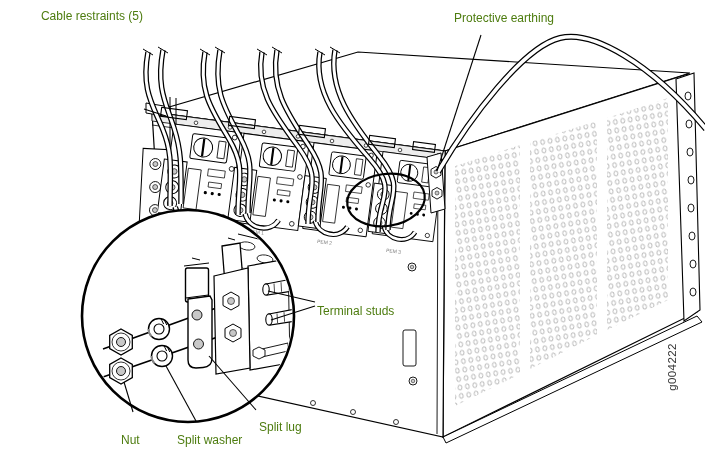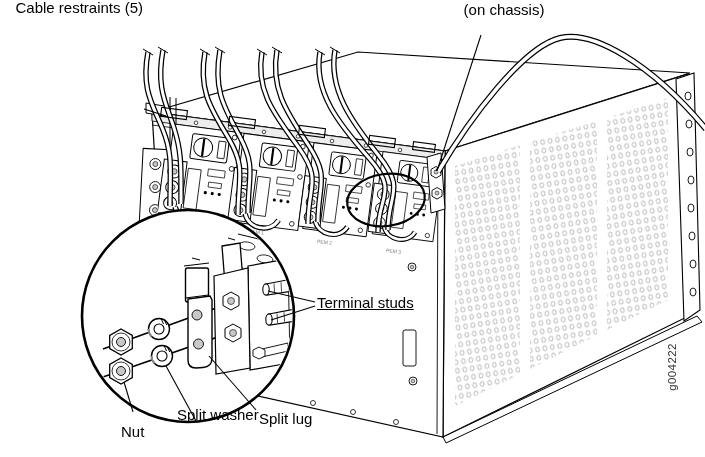--- a/index.html
+++ b/index.html
@@ -1,19 +1,19 @@
 <!DOCTYPE html>
 <html><head>
 <meta charset="utf-8">
 <style>
   html,body{margin:0;padding:0;background:#fff;}
   .stage{position:relative;width:705px;height:457px;background:#fff;overflow:hidden;
          font-family:"Liberation Sans",sans-serif;}
   .stage svg{position:absolute;left:0;top:0;}
-  .lbl{position:absolute;font-size:15px;line-height:16px;color:#000000;white-space:nowrap;}
+  .lbl{position:absolute;font-size:12px;line-height:16px;color:#4d7c0f;white-space:nowrap;margin-top:8px;}
   .lbl.center{text-align:center;}
   .lbl.right{text-align:right;}
   .figid{position:absolute;left:645px;top:360px;width:56px;height:14px;
          font-size:11.5px;letter-spacing:0.4px;color:#333;text-align:center;
          transform:rotate(-90deg);}
 </style>
 </head>
 <body>
 
 <div class="stage">
@@ -262,26 +262,26 @@
     <path d="M315,306 L271,320"></path>
     <path d="M124,382 L133,412"></path>
     <path d="M166,366 L196,421"></path>
     <path d="M209,356 L256,410"></path>
   </g>
 </svg>
 
 <div class="lbl right" style="left:0;top:101;width:143px;">Cable restraints (5)</div>
 
 <div class="lbl center" style="left:420px;top:2px;width:168px;">
-  <div>(on chassis)</div>
+  <div>Protective earthing</div>
 </div>
 
-<div class="lbl" style="left:317px;top:295px;text-decoration:underline;">Terminal studs</div>
+<div class="lbl" style="left:317px;top:295px;">Terminal studs</div>
 
 <div class="lbl" style="left:121px;top:424px;">Nut</div>
 
-<div class="lbl" style="left:177px;top:407px;">Split washer</div>
+<div class="lbl" style="left:177px;top:424px;">Split washer</div>
 
 <div class="lbl" style="left:259px;top:411px;">Split lug</div>
 
 <div class="figid">g004222</div>
 
 </div>
 
 </body></html>

